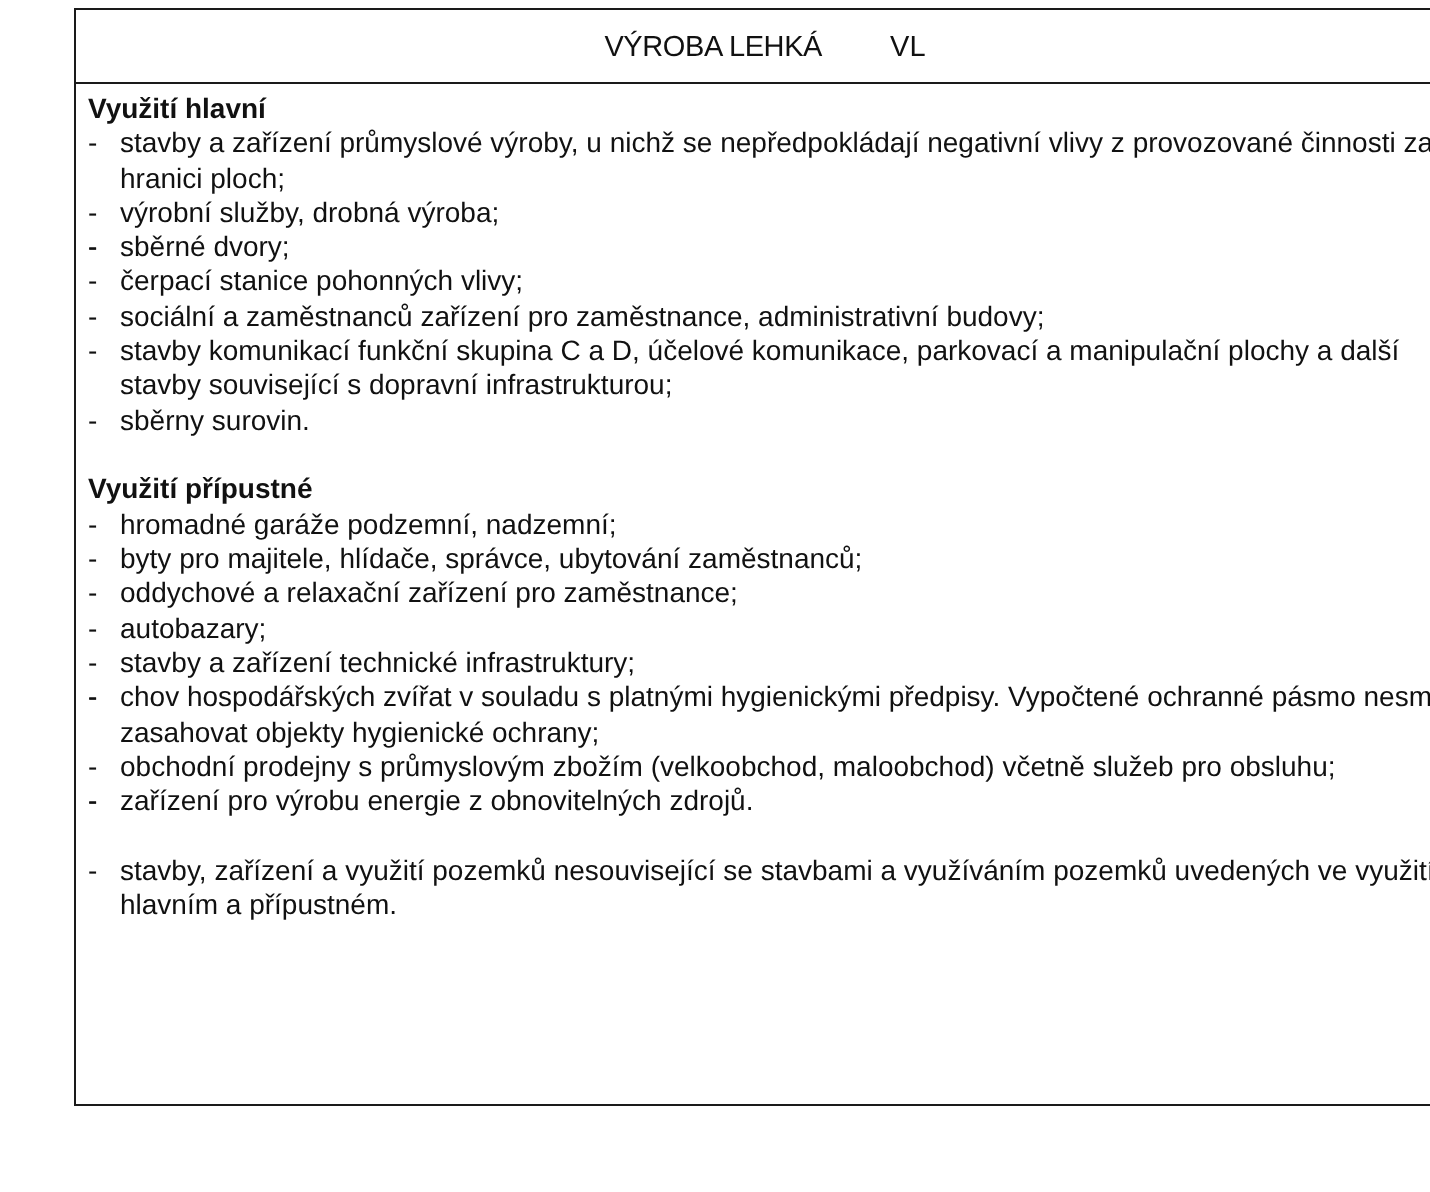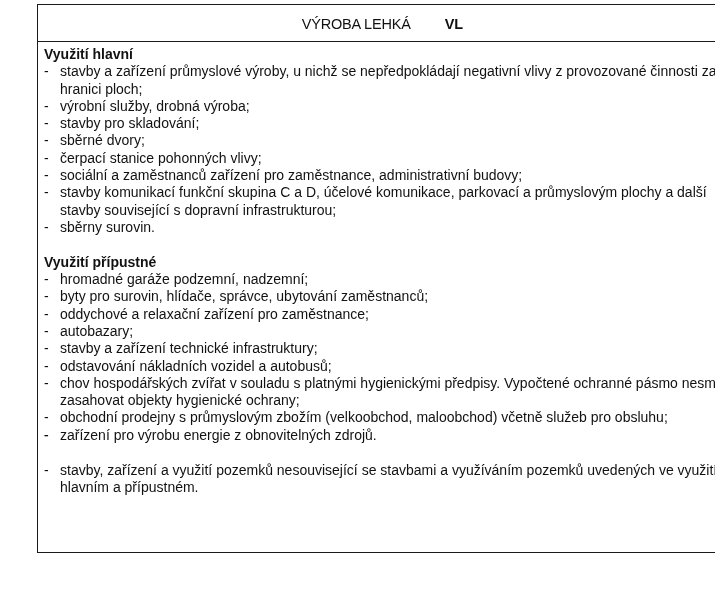--- a/index.html
+++ b/index.html
@@ -33,21 +33,20 @@
       justify-content: center;
       font-size: 14.5px;
       box-sizing: border-box;
       padding-top: 1px;
     }
     .header-title {
       letter-spacing: -0.2px;
     }
     .header-code {
       margin-left: 34px;
-      font-weight: bold;
     }
     .content {
       padding: 4px 6px 0 6px;
       font-size: 14px;
       line-height: 17.3px;
     }
     .section {
       margin-bottom: 17.5px;
     }
     .section-heading {
@@ -79,38 +78,38 @@
     <span class="header-title">VÝROBA LEHKÁ</span>
     <span class="header-code">VL</span>
   </div>
   <div class="content">
 
     <div class="section">
       <p class="section-heading">Využití hlavní</p>
       <ul class="items">
         <li><span class="dash">-</span><span>stavby a zařízení průmyslové výroby, u nichž se nepředpokládají negativní vlivy z provozované činnosti za hranici ploch;</span></li>
         <li><span class="dash">-</span><span>výrobní služby, drobná výroba;</span></li>
-        <li><span class="dash">-</span><span>stavby pro skladování;</span></li>
+        <li><span class="dash">-</span></li>
         <li><span class="dash">-</span><span>sběrné dvory;</span></li>
         <li><span class="dash">-</span><span>čerpací stanice pohonných vlivy;</span></li>
         <li><span class="dash">-</span><span>sociální a zaměstnanců zařízení pro zaměstnance, administrativní budovy;</span></li>
-        <li><span class="dash">-</span><span>stavby komunikací funkční skupina C a D, účelové komunikace, parkovací a průmyslovým plochy a další stavby související s dopravní infrastrukturou;</span></li>
+        <li><span class="dash">-</span><span>stavby komunikací funkční skupina C a D, účelové komunikace, parkovací a manipulační plochy a další stavby související s dopravní infrastrukturou;</span></li>
         <li><span class="dash">-</span><span>sběrny surovin.</span></li>
       </ul>
     </div>
 
     <div class="section">
       <p class="section-heading">Využití přípustné</p>
       <ul class="items">
         <li><span class="dash">-</span><span>hromadné garáže podzemní, nadzemní;</span></li>
-        <li><span class="dash">-</span><span>byty pro surovin, hlídače, správce, ubytování zaměstnanců;</span></li>
+        <li><span class="dash">-</span><span>byty pro majitele, hlídače, správce, ubytování zaměstnanců;</span></li>
         <li><span class="dash">-</span><span>oddychové a relaxační zařízení pro zaměstnance;</span></li>
         <li><span class="dash">-</span><span>autobazary;</span></li>
         <li><span class="dash">-</span><span>stavby a zařízení technické infrastruktury;</span></li>
-        <li><span class="dash">-</span><span>odstavování nákladních vozidel a autobusů;</span></li>
+        <li><span class="dash">-</span></li>
         <li><span class="dash">-</span><span>chov hospodářských zvířat v souladu s platnými hygienickými předpisy. Vypočtené ochranné pásmo nesmí zasahovat objekty hygienické ochrany;</span></li>
         <li><span class="dash">-</span><span>obchodní prodejny s průmyslovým zbožím (velkoobchod, maloobchod) včetně služeb pro obsluhu;</span></li>
         <li><span class="dash">-</span></li>
         <li><span class="dash">-</span><span>zařízení pro výrobu energie z obnovitelných zdrojů.</span></li>
       </ul>
     </div>
 
     <div class="section">
       <ul class="items">
         <li><span class="dash">-</span><span>stavby, zařízení a využití pozemků nesouvisející se stavbami a využíváním pozemků uvedených ve využití hlavním a přípustném.</span></li>

